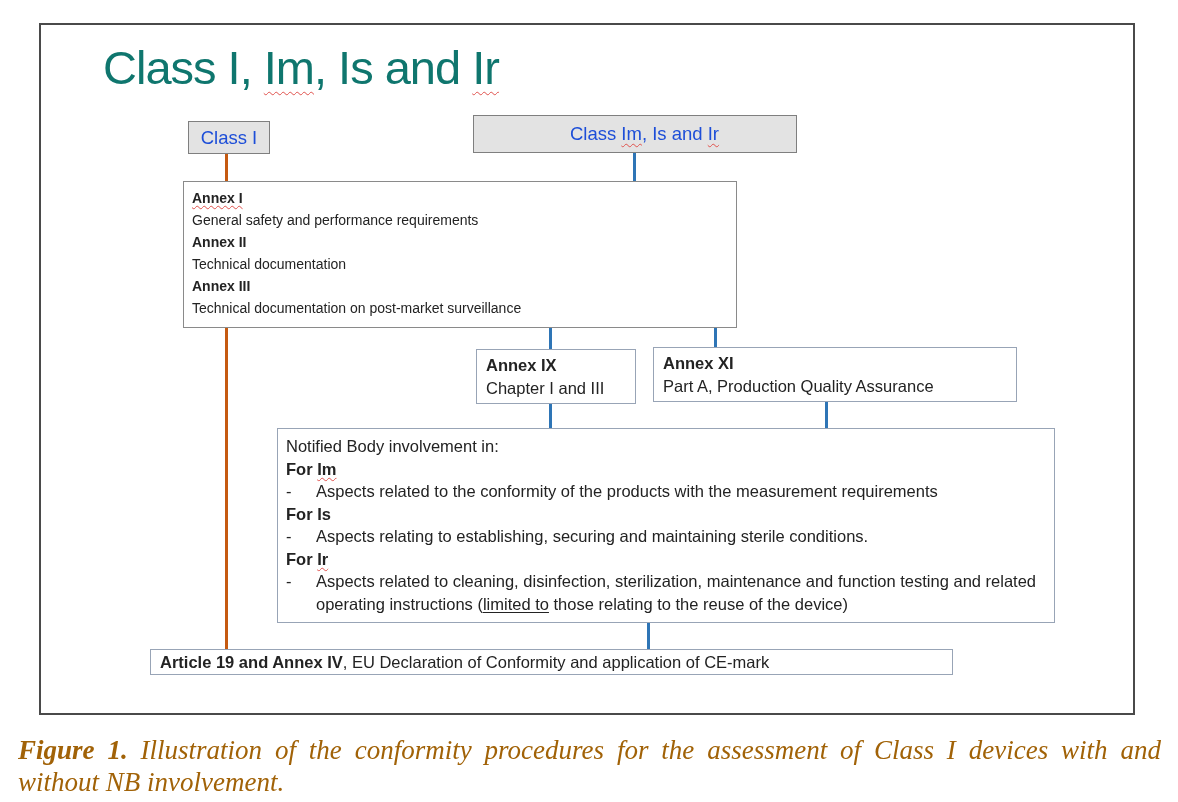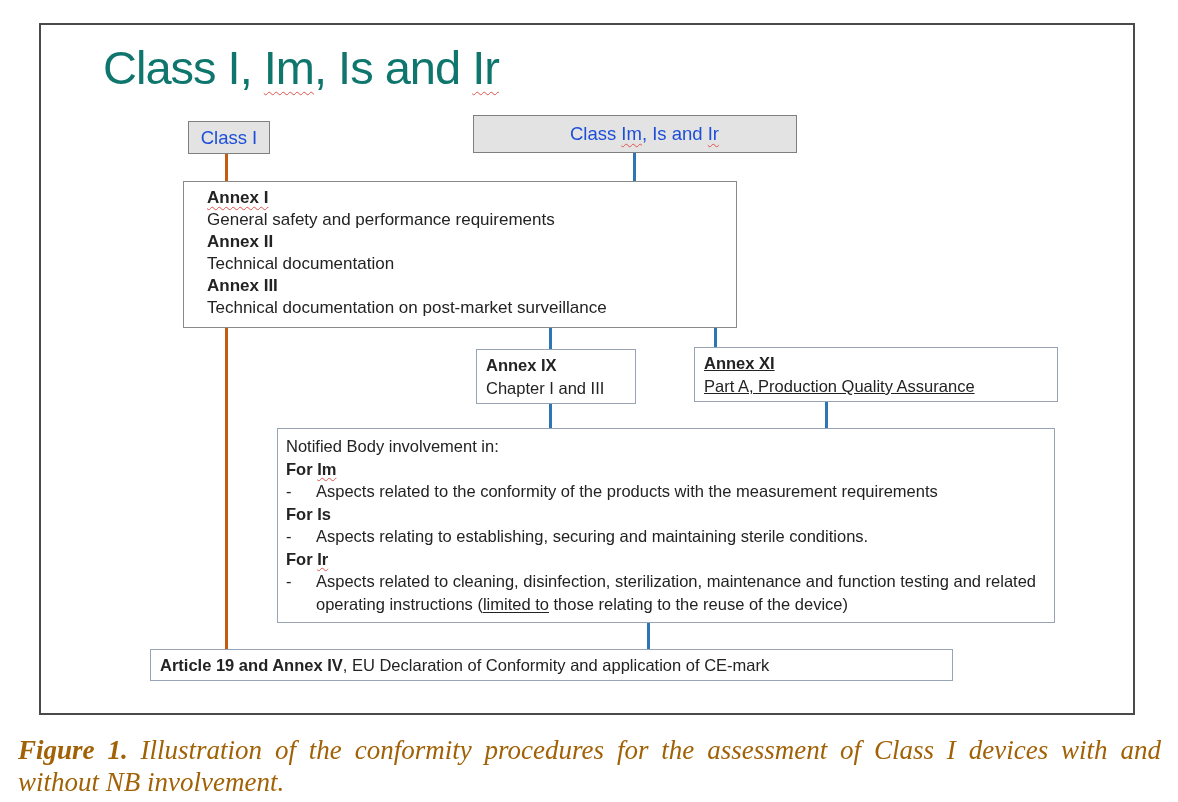--- a/index.html
+++ b/index.html
@@ -28,21 +28,21 @@
   .connector.orange{background:var(--orange-connector);}
   .connector.blue{background:var(--blue-connector);}
   .box{position:absolute;background:#fff;box-sizing:border-box;}
   .header-box{
     background:var(--header-box-fill);
     border:1.5px solid var(--box-border-gray);
     display:flex;align-items:center;justify-content:center;
     font-size:18.5px;color:#1d4ed8;white-space:nowrap;
   }
   .white-box{border:1.5px solid var(--light-box-border);}
-  .annex-box{border:1.5px solid #8a8a8a;padding:5px 10px 0 23px;font-size:17px;line-height:22px;}
+  .annex-box{border:1.5px solid #8a8a8a;padding:5px 10px 0 8px;font-size:14px;line-height:22px;}
   .subbox{padding:4px 8px 0 9px;font-size:16.5px;line-height:23px;}
   .nb-box{padding:6px 10px 16px 8px;font-size:16.5px;line-height:22.5px;}
   .article-box{display:flex;align-items:center;padding-left:9px;font-size:16.5px;white-space:nowrap;}
   .b{font-weight:700;}
   .squig{
     text-decoration:underline;text-decoration-style:wavy;
     text-decoration-color:var(--squiggle-red);
     text-decoration-thickness:1px;text-underline-offset:0.15em;
     text-decoration-skip-ink:none;
   }
@@ -89,21 +89,21 @@
     <div>Technical documentation</div>
     <div class="b">Annex III</div>
     <div>Technical documentation on post-market surveillance</div>
   </div>
 
   <div class="box white-box subbox" style="left:476px;top:349px;width:160px;height:55px;">
     <div class="b">Annex IX</div>
     <div>Chapter I and III</div>
   </div>
 
-  <div class="box white-box subbox" style="left:694px;top:347px;width:364px;height:55px;text-decoration:underline;">
+  <div class="box white-box subbox" style="left:653px;top:347px;width:364px;height:55px;">
     <div class="b">Annex XI</div>
     <div>Part A, Production Quality Assurance</div>
   </div>
 
   <div class="box white-box nb-box" style="left:277px;top:428px;width:778px;height:195px;">
     <div>Notified Body involvement in:</div>
     <div class="b"><span>For </span><span class="squig">Im</span></div>
     <div class="bullet-row">
       <span class="dash">-</span>
       <span class="btxt">Aspects related to the conformity of the products with the measurement requirements</span>
@@ -113,21 +113,21 @@
       <span class="dash">-</span>
       <span class="btxt">Aspects relating to establishing, securing and maintaining sterile conditions.</span>
     </div>
     <div class="b"><span>For </span><span class="squig">Ir</span></div>
     <div class="bullet-row">
       <span class="dash">-</span>
       <span class="btxt"><span>Aspects related to cleaning, disinfection, sterilization, maintenance and function testing and related operating instructions (</span><span class="ul">limited to</span><span> those relating to the reuse of the device)</span></span>
     </div>
   </div>
 
-  <div class="box white-box article-box" style="left:150px;top:649px;width:803px;height:32px;">
+  <div class="box white-box article-box" style="left:150px;top:649px;width:803px;height:26px;">
     <span><span class="b">Article 19 and Annex IV</span><span>, EU Declaration of Conformity and application of CE-mark</span></span>
   </div>
 
   <div class="caption">
     <div class="caption-line1"><span class="lbl">Figure 1.</span><span> Illustration of the conformity procedures for the assessment of Class I devices with and</span></div>
     <div class="caption-line2">without NB involvement.</div>
   </div>
 
 </div>
 

